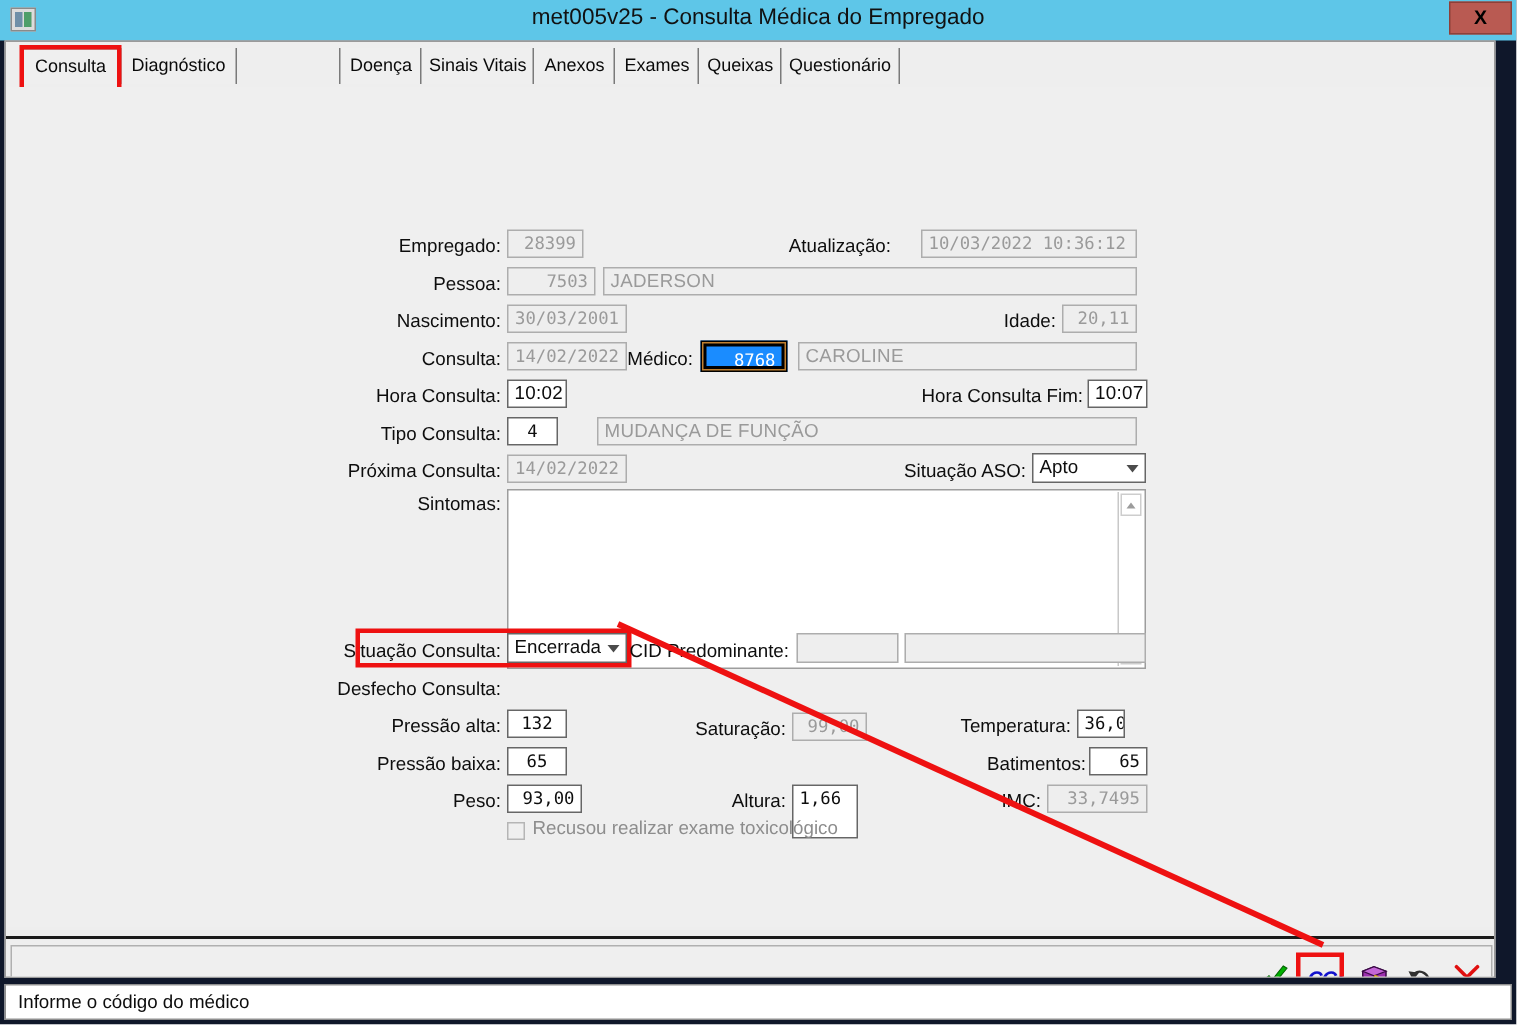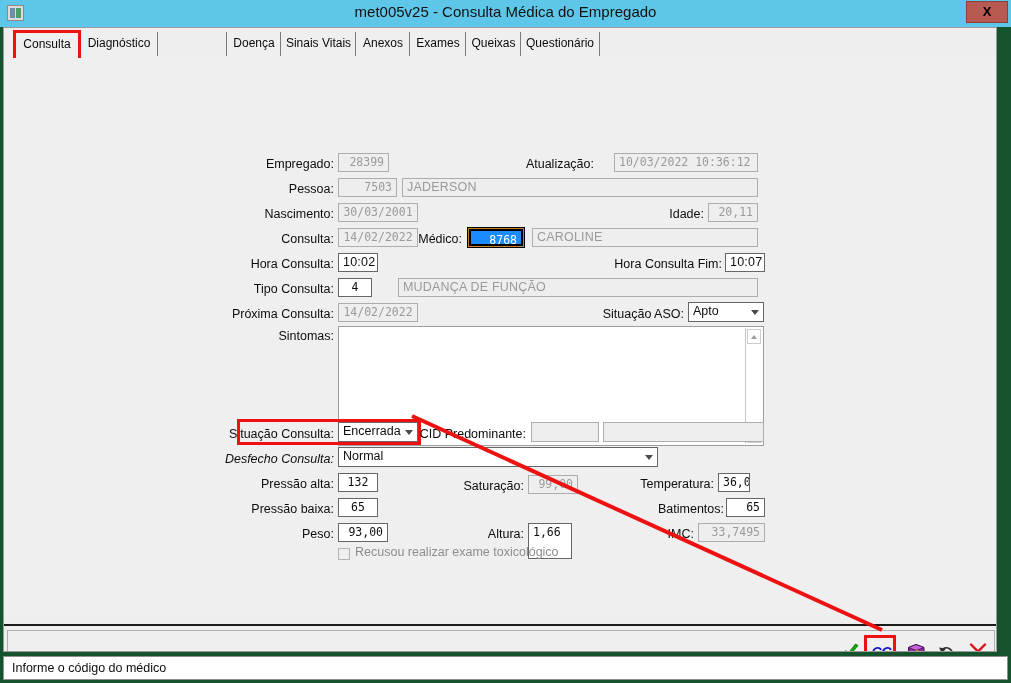--- a/index.html
+++ b/index.html
@@ -10,21 +10,21 @@
   body {
     font-family: "Liberation Sans", sans-serif;
     -webkit-font-smoothing: none;
   }
 
   #app {
     position: relative;
     width: 1011px;
     height: 683px;
     overflow: hidden;
-    background: #14532d;
+    background: #0f172a;
   }
 
   
   .titlebar {
     position: absolute;
     left: 0; top: 0;
     width: 1011px; height: 27px;
     background: #5ec6e8;
   }
   .title-text {
@@ -398,25 +398,21 @@
       <div class="combo" style="left:334px; top:364px; width:80px; height:20px;">
         <span>Encerrada</span>
         <span class="arrow"></span>
       </div>
       <div class="field-hl" style="left:233px; top:361px; width:184px; height:26px;"></div>
 
       <div class="lbl" style="left:400px; top:369px; width:122px;">CID Predominante:</div>
       <div class="fld" style="left:527px; top:364px; width:68px; height:20px;"></div>
       <div class="fld" style="left:599px; top:364px; width:161px; height:20px;"></div>
 
-      <div class="lbl" style="left:180px; top:394px; width:150px;font-style:italic;">Desfecho Consulta:</div>
-      <div class="combo" style="left:334px; top:389px; width:320px; height:20px;">
-        <span>Normal</span>
-        <span class="arrow"></span>
-      </div>
+      <div class="lbl" style="left:180px; top:394px; width:150px;">Desfecho Consulta:</div>
 
       <div class="lbl" style="left:190px; top:419px; width:140px;">Pressão alta:</div>
       <div class="fld edit ctr" style="left:334px; top:415px; width:40px; height:19px;">132</div>
 
       <div class="lbl" style="left:400px; top:421px; width:120px;text-align:right;">Saturação:</div>
       <div class="fld num" style="left:524px; top:417px; width:50px; height:19px;">99,00</div>
 
       <div class="lbl" style="left:560px; top:419px; width:150px;">Temperatura:</div>
       <div class="fld edit num" style="left:714px; top:415px; width:32px; height:19px;">36,00</div>
 

